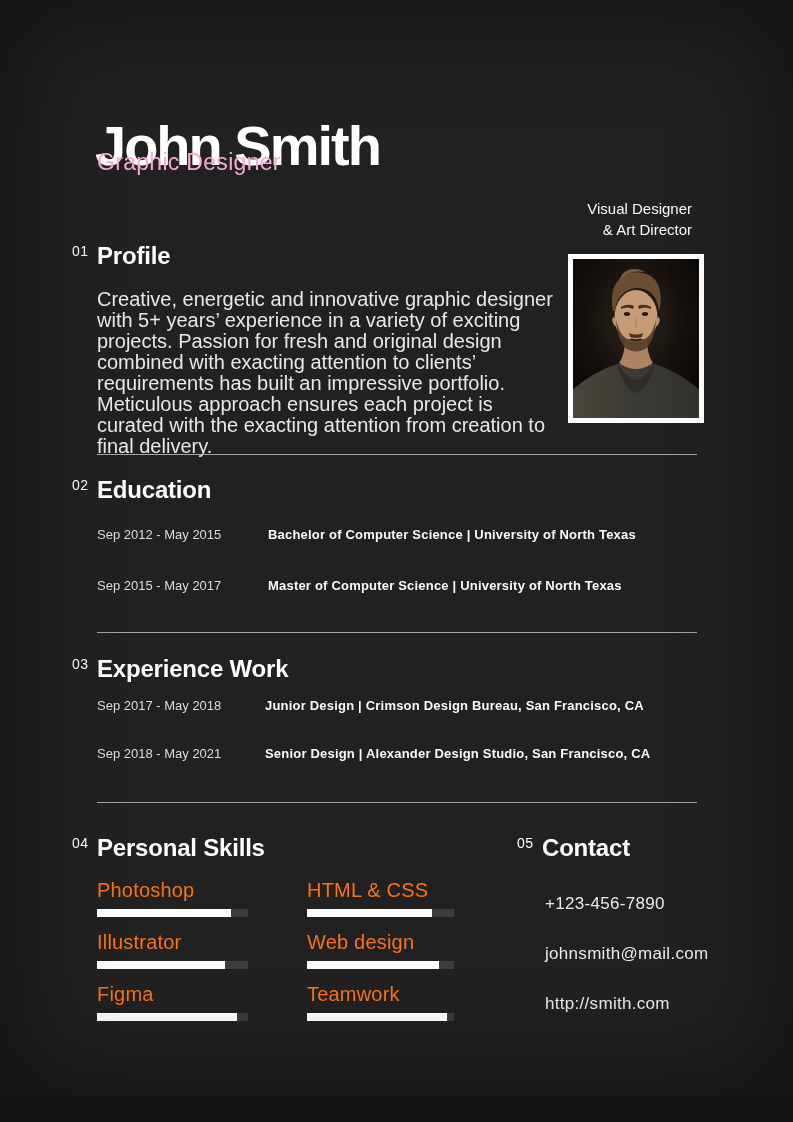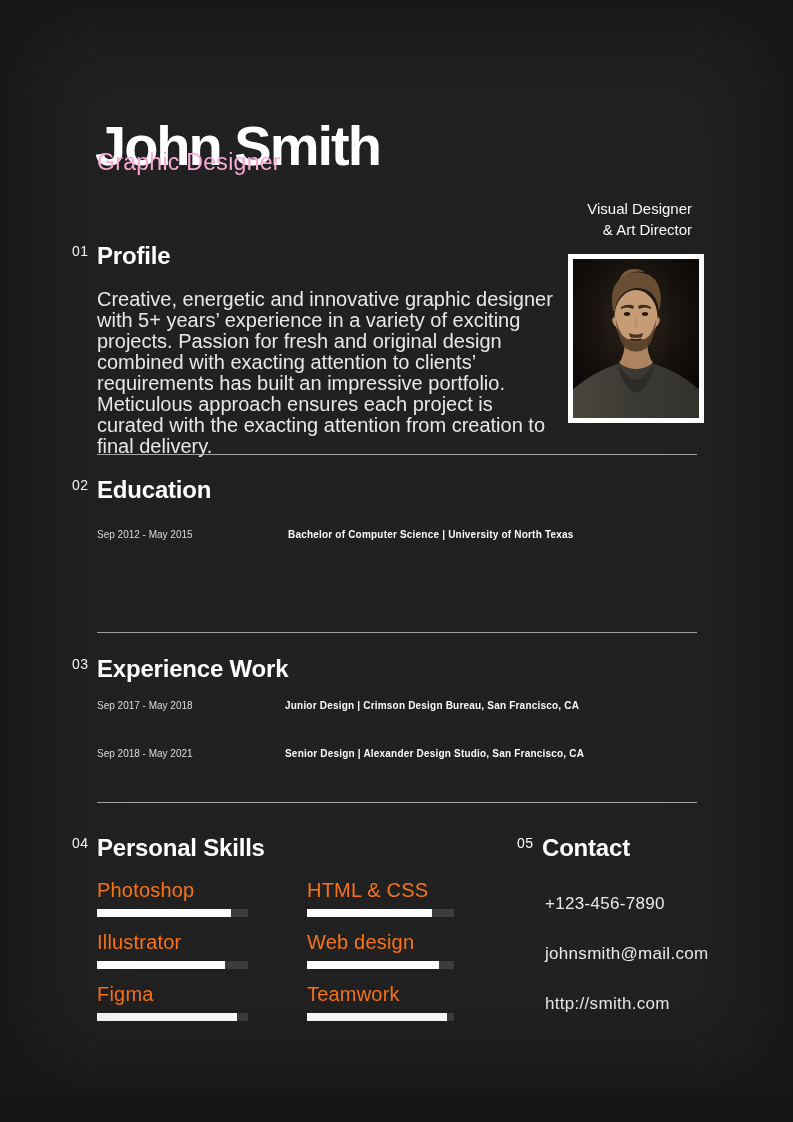--- a/index.html
+++ b/index.html
@@ -41,21 +41,21 @@
 
   .divider{left:97px;width:600px;height:1px;background:#a3a3a3;}
   .divider-1{top:454px;}
   .divider-2{top:632px;}
   .divider-3{top:802px;}
 
   
   .rows{display:block;}
   .rows-education{left:97px;top:524px;}
   .rows-experience{left:97px;top:695px;}
-  .t-row{display:flex;font-size:10px;line-height:21px;margin-bottom:30px;white-space:nowrap;gap:20px;}
+  .t-row{display:flex;font-size:13px;line-height:21px;margin-bottom:30px;white-space:nowrap;}
   .rows-experience .t-row{margin-bottom:27px;}
   .t-date{width:171px;flex:0 0 171px;color:#dcdcdc;font-weight:400;}
   .rows-experience .t-date{width:168px;flex:0 0 168px;}
   .t-detail{font-weight:700;color:#fafafa;letter-spacing:0.2px;}
 
   
   .skills-grid{left:97px;top:880px;display:grid;grid-template-columns:151px 147px;column-gap:59px;row-gap:15px;}
   .skill-label{font-size:20px;line-height:20px;color:#f97316;margin-bottom:9px;letter-spacing:0.2px;}
   .skill-bar{height:8px;background:#3d3d3d;}
   .skill-fill{height:100%;background:#ffffff;width:0;}
@@ -128,20 +128,24 @@
 
   <div class="abs sec-head head-education">
     <span class="sec-num">02</span>
     <h2 class="sec-title">Education</h2>
   </div>
   <div class="abs rows rows-education">
     <div class="t-row">
       <span class="t-date">Sep 2012 - May 2015</span>
       <span class="t-detail">Bachelor of Computer Science | University of North Texas</span>
     </div>
+    <div class="t-row">
+      <span class="t-date">Sep 2015 - May 2017</span>
+      <span class="t-detail">Master of Computer Science | University of North Texas</span>
+    </div>
   </div>
 
   <div class="abs divider divider-2" style="background: rgb(163, 163, 163);"></div>
 
   <div class="abs sec-head head-experience">
     <span class="sec-num">03</span>
     <h2 class="sec-title">Experience Work</h2>
   </div>
   <div class="abs rows rows-experience">
     <div class="t-row">

